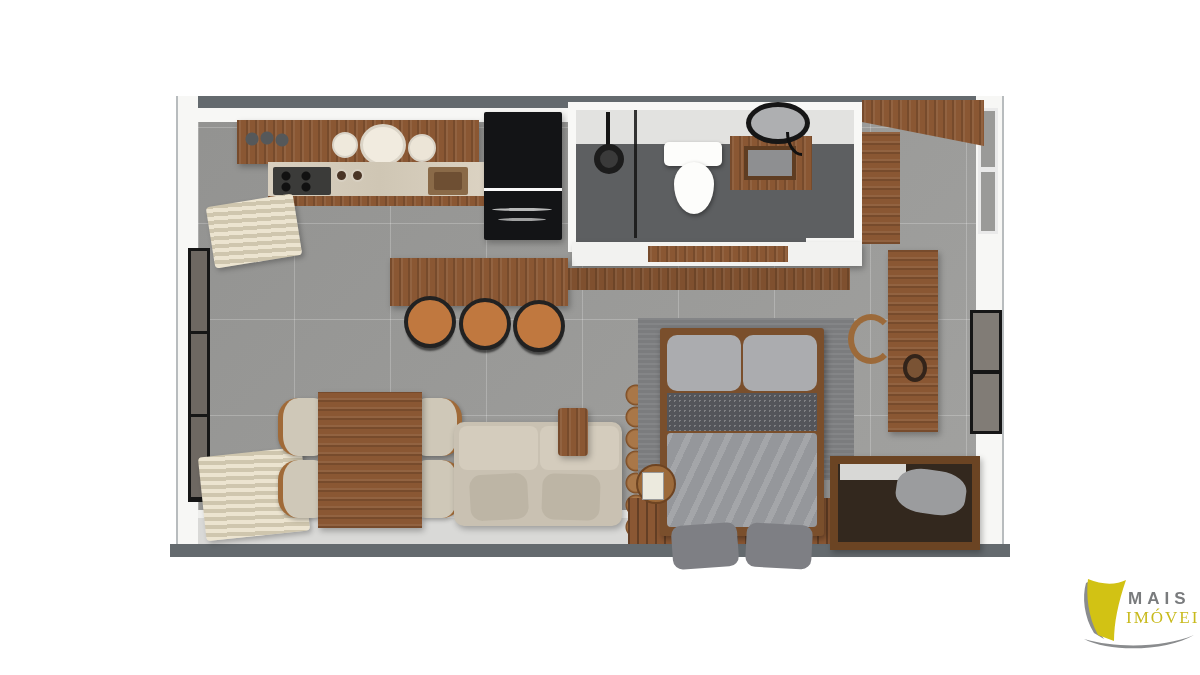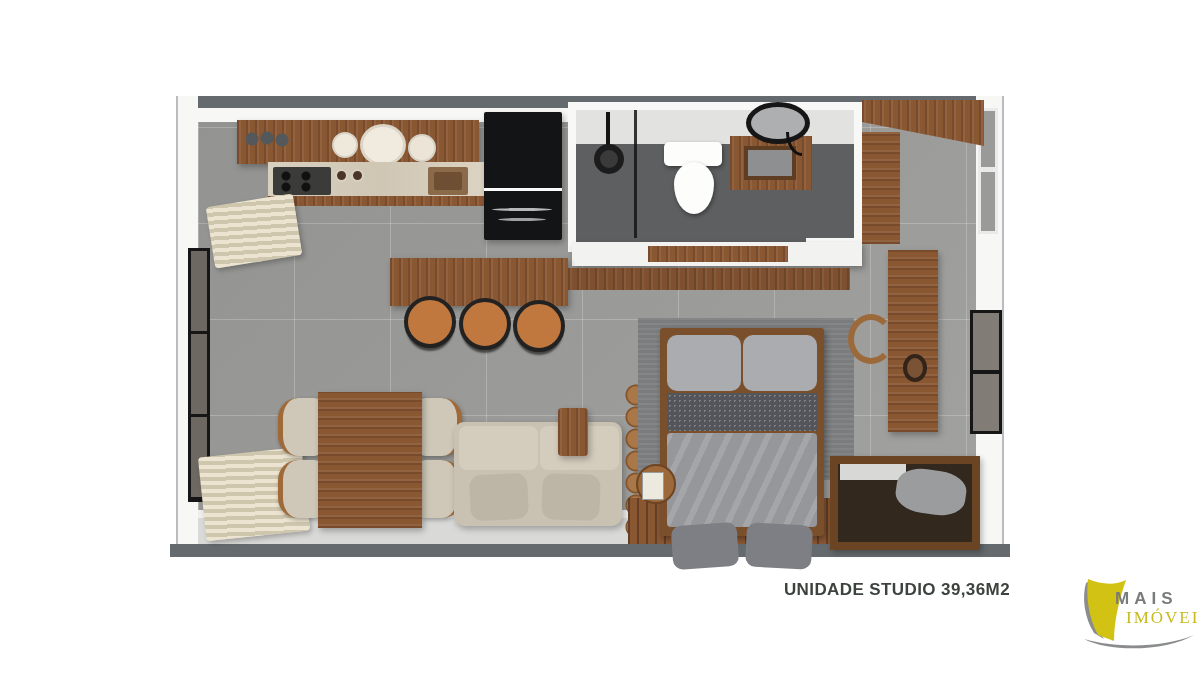--- a/index.html
+++ b/index.html
@@ -10,21 +10,21 @@
   .wood{background-color:var(--wood,#8a5733);
         background-image:repeating-linear-gradient(90deg,rgba(0,0,0,.14) 0 2px,rgba(255,255,255,.07) 2px 4px,transparent 4px 9px);}
   .wood-v{background-color:var(--wood,#8a5733);
         background-image:repeating-linear-gradient(0deg,rgba(0,0,0,.14) 0 2px,rgba(255,255,255,.07) 2px 4px,transparent 4px 9px);}
   .shadow{box-shadow:2px 3px 6px rgba(0,0,0,.28);}
   .white-wall{background:var(--wall-fill,#f7f7f5);}
   .cap{background:var(--wall-cap,#646a6e);}
   .caption{position:absolute;top:580px;right:190px;font-size:17px;font-weight:bold;
            letter-spacing:.4px;color:var(--caption-text,#3c433e);}
   .logo{position:absolute;left:1080px;top:577px;width:120px;height:86px;}
-  .logo .t1{position:absolute;left:35px;top:12px;font-size:17px;font-weight:bold;
+  .logo .t1{position:absolute;left:48px;top:12px;font-size:17px;font-weight:bold;
             letter-spacing:5px;color:var(--logo-gray,#797b7d);}
   .logo .t2{position:absolute;left:46px;top:31px;font-family:"Liberation Serif",serif;
             font-size:17px;letter-spacing:2px;color:var(--logo-yellow,#c8ba1c);}
   .logo svg{position:absolute;}
 </style>
 </head>
 <body>
 
 <div class="stage">
 
@@ -155,21 +155,20 @@
     <div style="left:733px;top:262px;width:24px;height:28px;border-radius:50%;background:#7a5334;border:4px solid #33241a;"></div>
     <div style="left:678px;top:222px;width:46px;height:50px;border:6px solid #9c6a3a;border-right-color:transparent;border-radius:50%;"></div>
 
     <div class="shadow" style="left:660px;top:364px;width:150px;height:94px;
          border:8px solid var(--wood-dark,#6b4423);background:#33281e;"></div>
     <div style="left:670px;top:372px;width:66px;height:16px;background:#d8d8d6;"></div>
     <div style="left:726px;top:378px;width:70px;height:44px;background:#9b9c9e;border-radius:40%;transform:rotate(8deg);"></div>
 
   </div>
 
-  <div class="caption">UNIDADE STUDIO 39,36M2</div>
 
   <div class="logo">
     <svg style="left:0;top:0;" width="50" height="68" viewBox="0 0 50 68">
       <path d="M10 4 C8 26 12 46 24 62 L14 56 C4 40 2 20 6 6 Z" fill="#8a8c8e"></path>
       <path d="M8 2 C22 8 36 8 46 3 C38 26 34 46 34 64 L18 58 C8 40 6 18 8 2 Z" fill="#d2c214"></path>
     </svg>
     <span class="t1">MAIS</span>
     <span class="t2">IMÓVEIS</span>
     <svg style="left:2px;top:56px;" width="114" height="18" viewBox="0 0 114 18">
       <path d="M2 6 C36 16 84 14 112 2 C86 18 28 20 2 6 Z" fill="#8a8c8e"></path>

